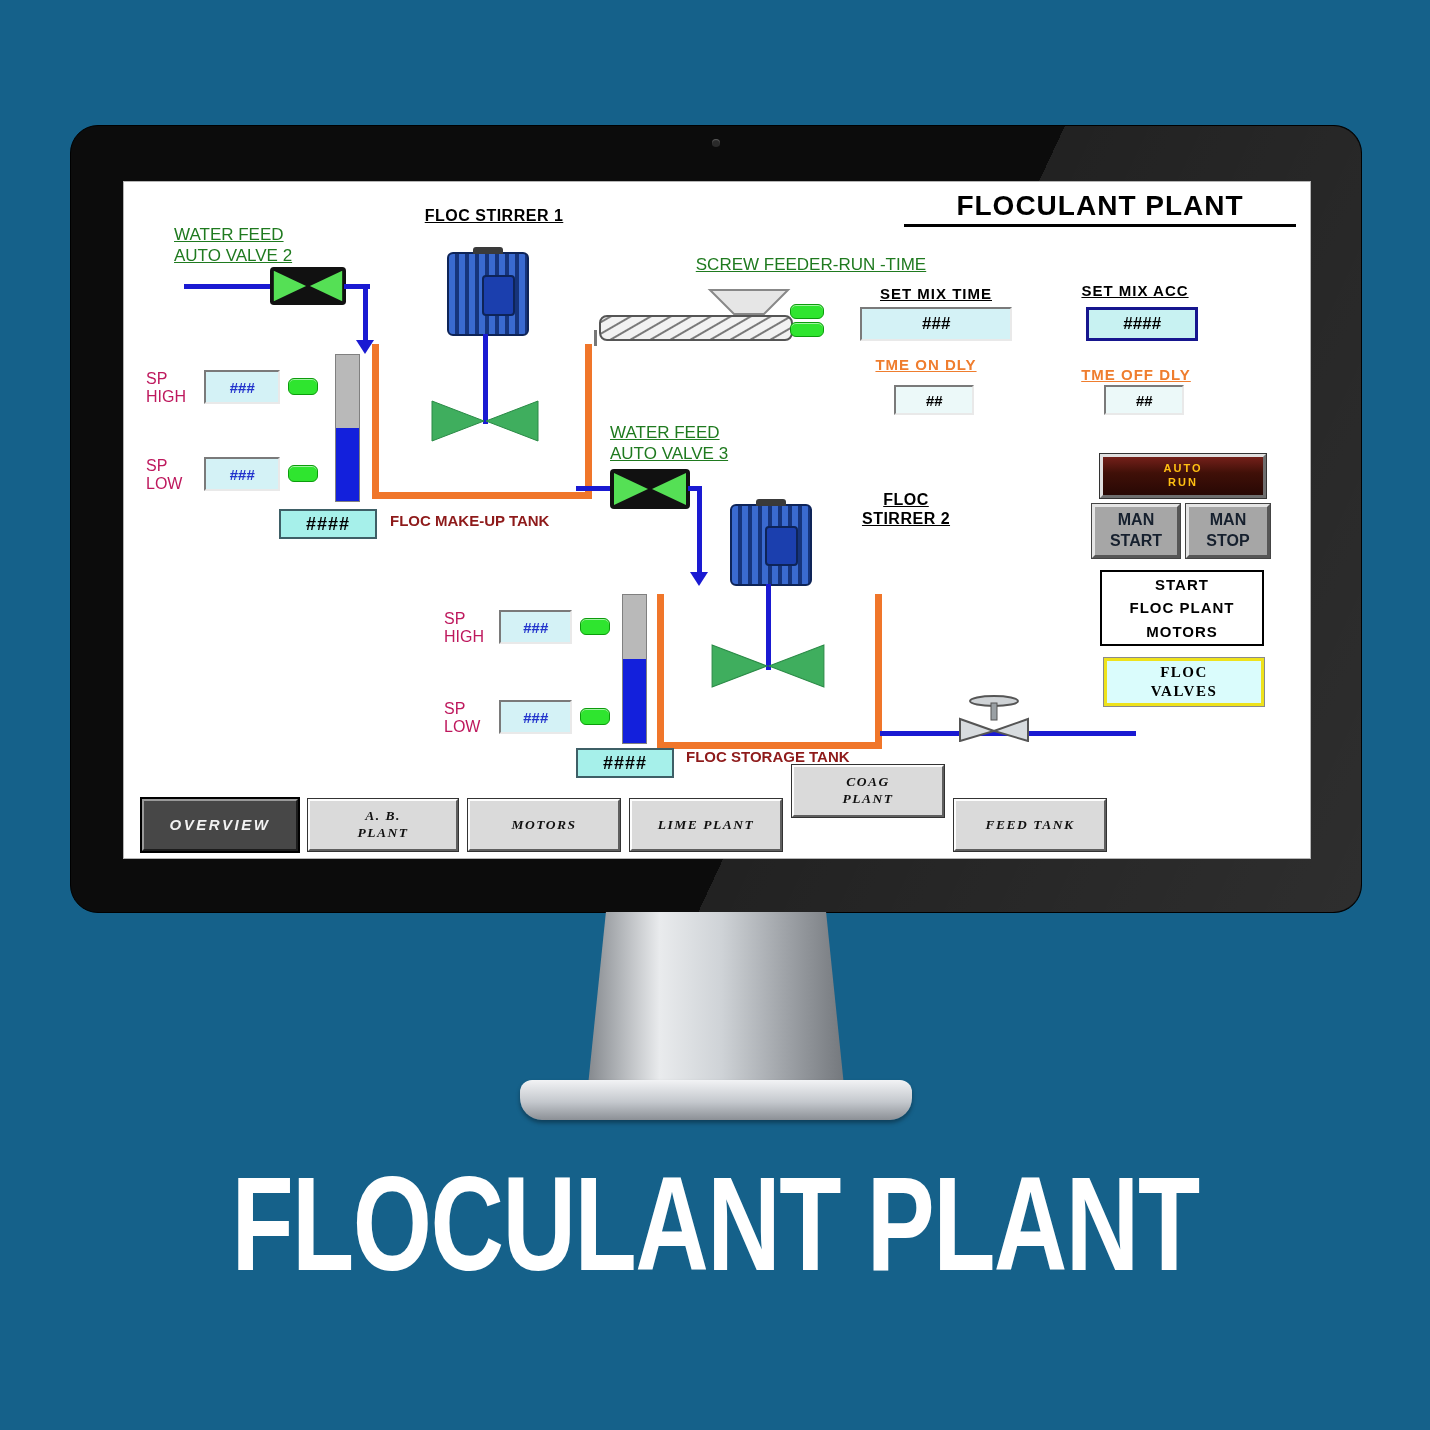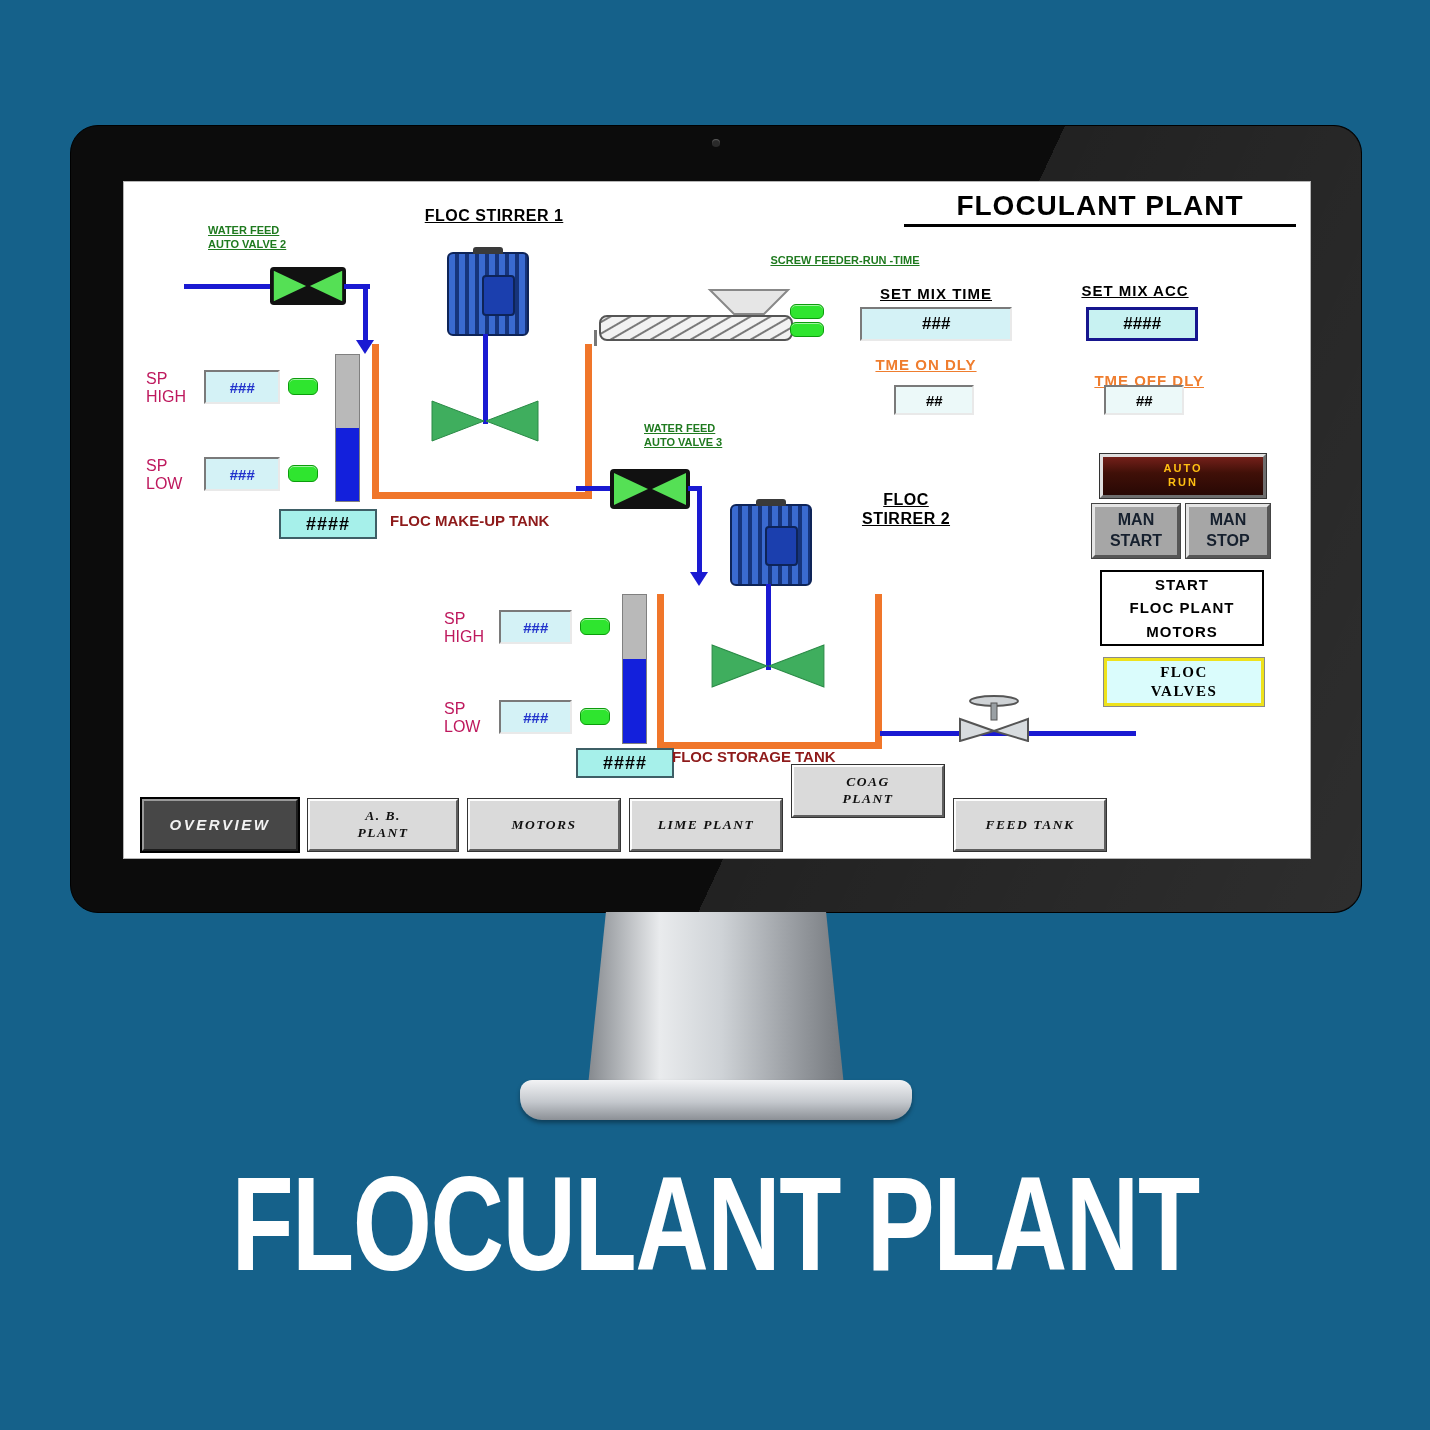--- a/index.html
+++ b/index.html
@@ -43,21 +43,21 @@
     box-shadow:0 3px 4px rgba(0,0,0,.35);
   }
   .caption {
     position:absolute; left:0; top:1150px; width:1430px;
     color:#ffffff; font-weight:bold; font-size:134px; line-height:1.1;
     text-align:center; letter-spacing:-2px;
     transform:scaleX(0.76); transform-origin:center;
   }
 
   
-  .glbl { color:#1f7a1f; font-weight:bold; font-size:11px; text-decoration:underline; text-align:center; line-height:1.25;margin-left:34px; }
+  .glbl { color:#1f7a1f; font-weight:normal; font-size:17px; text-decoration:underline; text-align:center; line-height:1.25; }
   .blbl { color:#000; font-weight:bold; font-size:16px; text-decoration:underline; text-align:center; letter-spacing:.5px; line-height:1.2; }
   .olbl { color:#ef7d2e; font-weight:bold; font-size:15px; text-decoration:underline; text-align:center; letter-spacing:1px; }
   .klbl { color:#000; font-weight:bold; font-size:15px; text-decoration:underline; text-align:center; letter-spacing:1px; }
   .rlbl { color:#8e1a1a; font-weight:bold; font-size:15px; }
   .splbl { color:#be185d; font-size:16px; line-height:1.15; }
   .title {
     color:#000; font-weight:bold; font-size:28px; letter-spacing:1px;
     border-bottom:3px solid #000; padding-bottom:2px; text-align:center;
   }
 
@@ -202,21 +202,21 @@
 
     <div class="abs klbl" style="left:736px; top:103px; width:152px;">SET MIX TIME</div>
     <div class="abs disp black" style="left:736px; top:125px; width:152px; height:34px; font-size:17px;">###</div>
 
     <div class="abs klbl" style="left:941px; top:100px; width:140px;">SET MIX ACC</div>
     <div class="abs disp black" style="left:962px; top:125px; width:112px; height:34px; border:3px solid #16168e; font-size:17px; background:#c8f2f2;">####</div>
 
     <div class="abs olbl" style="left:736px; top:174px; width:132px;">TME ON DLY</div>
     <div class="abs disp black" style="left:770px; top:203px; width:80px; height:30px; background:#ecf9f9;">##</div>
 
-    <div class="abs olbl" style="left:944px; top:190px; width:136px;text-align:right;">TME OFF DLY</div>
+    <div class="abs olbl" style="left:944px; top:184px; width:136px;">TME OFF DLY</div>
     <div class="abs disp black" style="left:980px; top:203px; width:80px; height:30px; background:#ecf9f9;">##</div>
 
     <div class="abs autorun pre" style="left:976px; top:272px; width:166px; height:44px;">AUTO
 RUN</div>
     <div class="abs manbtn pre" style="left:968px; top:322px; width:88px; height:54px;">MAN
 START</div>
     <div class="abs manbtn pre" style="left:1062px; top:322px; width:84px; height:54px;">MAN
 STOP</div>
     <div class="abs startbox pre" style="left:976px; top:388px; width:164px; height:76px;">START
 FLOC PLANT
@@ -259,21 +259,21 @@
     <div class="abs splbl pre" style="left:320px; top:518px; width:54px;">SP
 LOW</div>
     <div class="abs disp navy" style="left:375px; top:518px; width:73px; height:34px;">###</div>
     <div class="abs pill" style="left:456px; top:526px; width:30px; height:17px;"></div>
 
     <div class="abs lvl" style="left:498px; top:412px; width:25px; height:150px;">
       <div class="fill" style="height:57%;"></div>
     </div>
 
     <div class="abs tdisp" style="left:452px; top:566px; width:98px; height:30px;">####</div>
-    <div class="abs rlbl" style="left:548px; top:566px; width:210px;">FLOC STORAGE TANK</div>
+    <div class="abs rlbl" style="left:562px; top:566px; width:210px;">FLOC STORAGE TANK</div>
 
     <div class="abs ph" style="left:756px; top:549px; width:256px; height:5px;"></div>
     <div class="abs" style="left:830px; top:512px; width:80px; height:48px;">
       <svg width="80" height="48" viewBox="0 0 80 48">
         <ellipse cx="40" cy="7" rx="24" ry="5" fill="#cfd3d6" stroke="#555" stroke-width="2"></ellipse>
         <rect x="37" y="9" width="6" height="17" fill="#9aa0a4" stroke="#555"></rect>
         <polygon points="6,25 6,47 40,37" fill="#d8dcdf" stroke="#555" stroke-width="2"></polygon>
         <polygon points="74,25 74,47 40,37" fill="#d8dcdf" stroke="#555" stroke-width="2"></polygon>
       </svg>
     </div>

